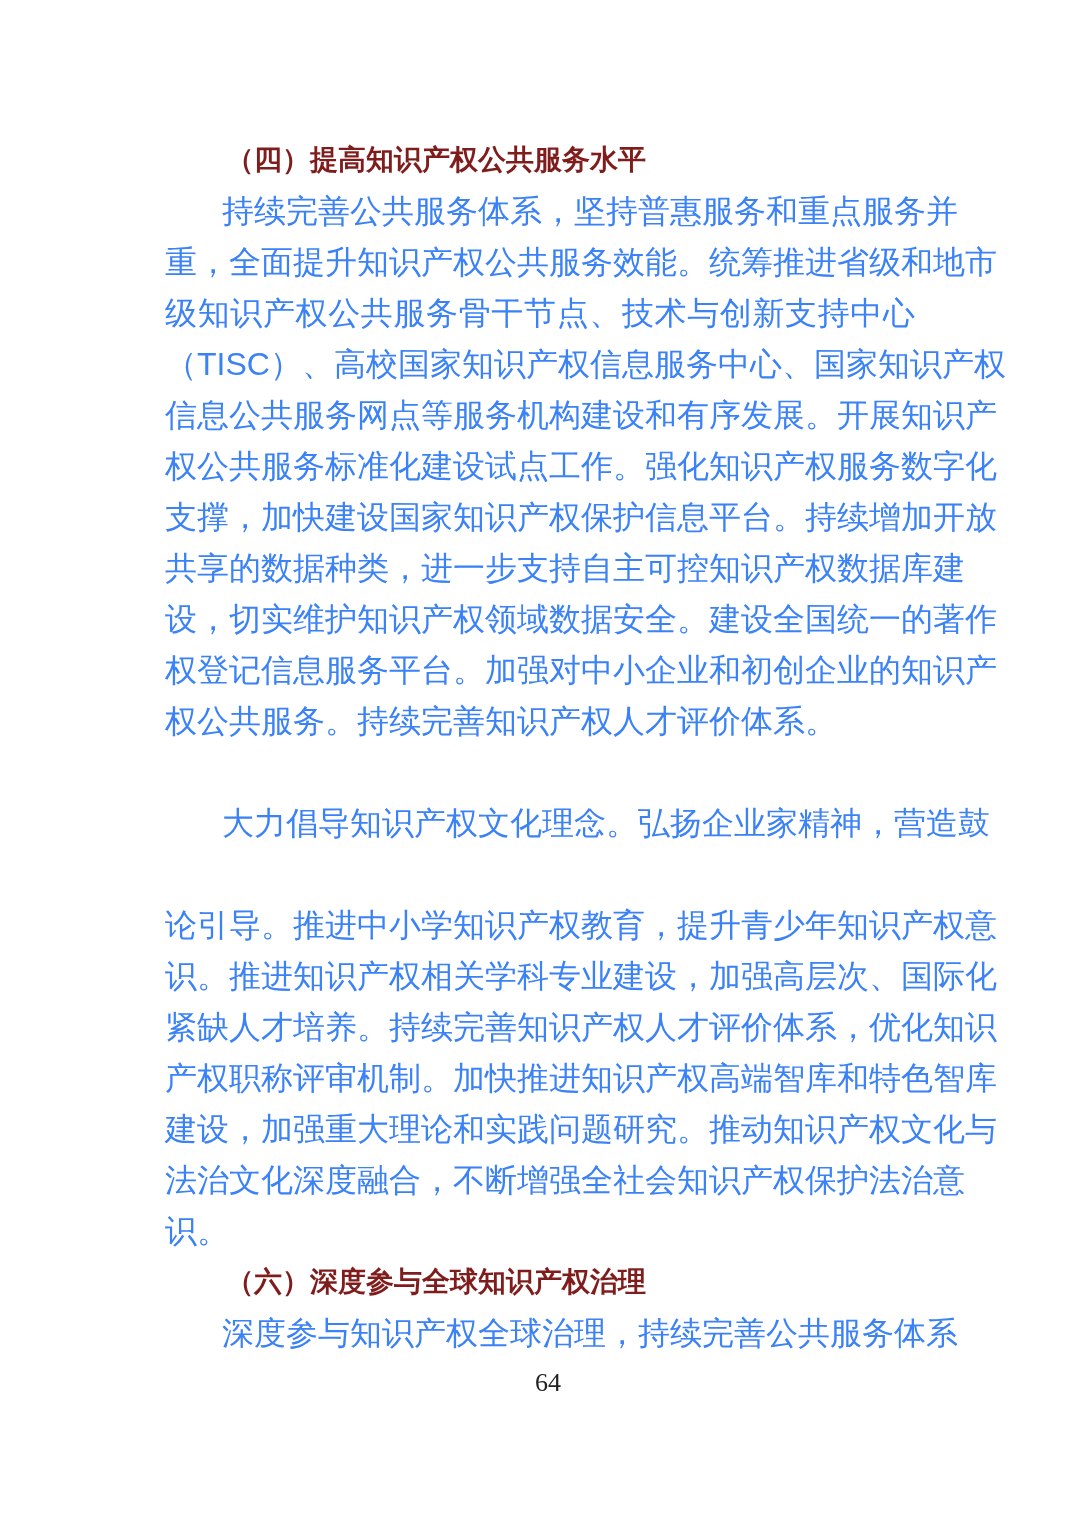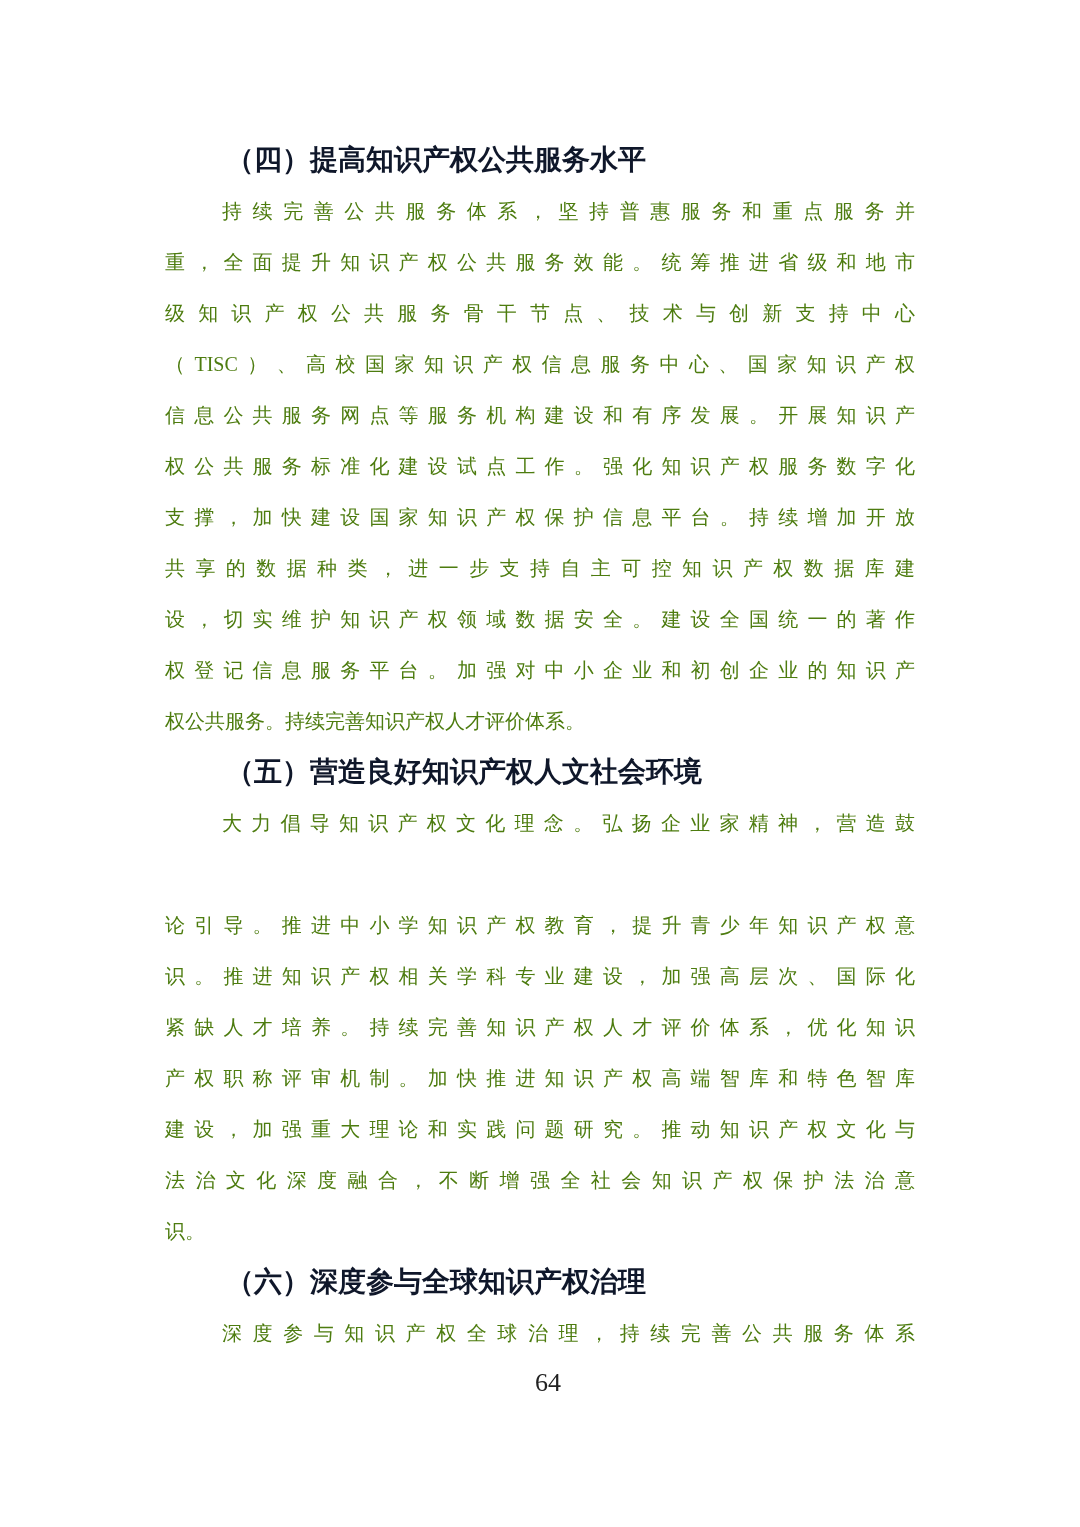--- a/index.html
+++ b/index.html
@@ -3,40 +3,40 @@
   <meta charset="utf-8">
   <style>
     html, body { margin: 0; padding: 0; background: #ffffff; }
     body { width: 1080px; height: 1527px; position: relative; overflow: hidden; }
     .page { position: absolute; left: 0; top: 0; width: 1080px; height: 1527px; background: #ffffff; }
     .line {
       position: absolute;
       left: 165px;
       width: 750px;
       height: 50px;
-      font-family: Liberation Serif, serif;
-      font-size: 20px;
+      font-family: Liberation Sans, sans-serif;
+      font-size: 32px;
       line-height: 50px;
-      color: #4d7c0f;
+      color: #3b82f6;
       white-space: nowrap;
       text-align: justify;
       text-align-last: justify;
       letter-spacing: 0;
     }
     .line.last { text-align-last: left; }
     .line.indent { left: 222px; width: 693px; }
     .heading {
       position: absolute;
       left: 226px;
       height: 50px;
       font-family: "DejaVu Sans", "Liberation Sans", sans-serif;
       font-weight: bold;
       font-size: 28px;
       line-height: 50px;
-      color: #0f172a;
+      color: #7f1d1d;
       white-space: nowrap;
     }
     .page-number {
       position: absolute;
       left: 8px;
       width: 1080px;
       top: 1365px;
       text-align: center;
       font-family: "Liberation Serif", "DejaVu Serif", serif;
       font-size: 26px;
@@ -55,21 +55,20 @@
   <div class="line" style="top:288px;">级知识产权公共服务骨干节点、技术与创新支持中心</div>
   <div class="line" style="top:339px;">（TISC）、高校国家知识产权信息服务中心、国家知识产权</div>
   <div class="line" style="top:390px;">信息公共服务网点等服务机构建设和有序发展。开展知识产</div>
   <div class="line" style="top:441px;">权公共服务标准化建设试点工作。强化知识产权服务数字化</div>
   <div class="line" style="top:492px;">支撑，加快建设国家知识产权保护信息平台。持续增加开放</div>
   <div class="line" style="top:543px;">共享的数据种类，进一步支持自主可控知识产权数据库建</div>
   <div class="line" style="top:594px;">设，切实维护知识产权领域数据安全。建设全国统一的著作</div>
   <div class="line" style="top:645px;">权登记信息服务平台。加强对中小企业和初创企业的知识产</div>
   <div class="line last" style="top:696px;">权公共服务。持续完善知识产权人才评价体系。</div>
 
-  <div class="heading" style="top:747px;">（五）营造良好知识产权人文社会环境</div>
   <div class="line indent" style="top:798px;">大力倡导知识产权文化理念。弘扬企业家精神，营造鼓</div>
   <div class="line" style="top:900px;">论引导。推进中小学知识产权教育，提升青少年知识产权意</div>
   <div class="line" style="top:951px;">识。推进知识产权相关学科专业建设，加强高层次、国际化</div>
   <div class="line" style="top:1002px;">紧缺人才培养。持续完善知识产权人才评价体系，优化知识</div>
   <div class="line" style="top:1053px;">产权职称评审机制。加快推进知识产权高端智库和特色智库</div>
   <div class="line" style="top:1104px;">建设，加强重大理论和实践问题研究。推动知识产权文化与</div>
   <div class="line" style="top:1155px;">法治文化深度融合，不断增强全社会知识产权保护法治意</div>
   <div class="line last" style="top:1206px;">识。</div>
 
   <div class="heading" style="top:1257px;">（六）深度参与全球知识产权治理</div>

